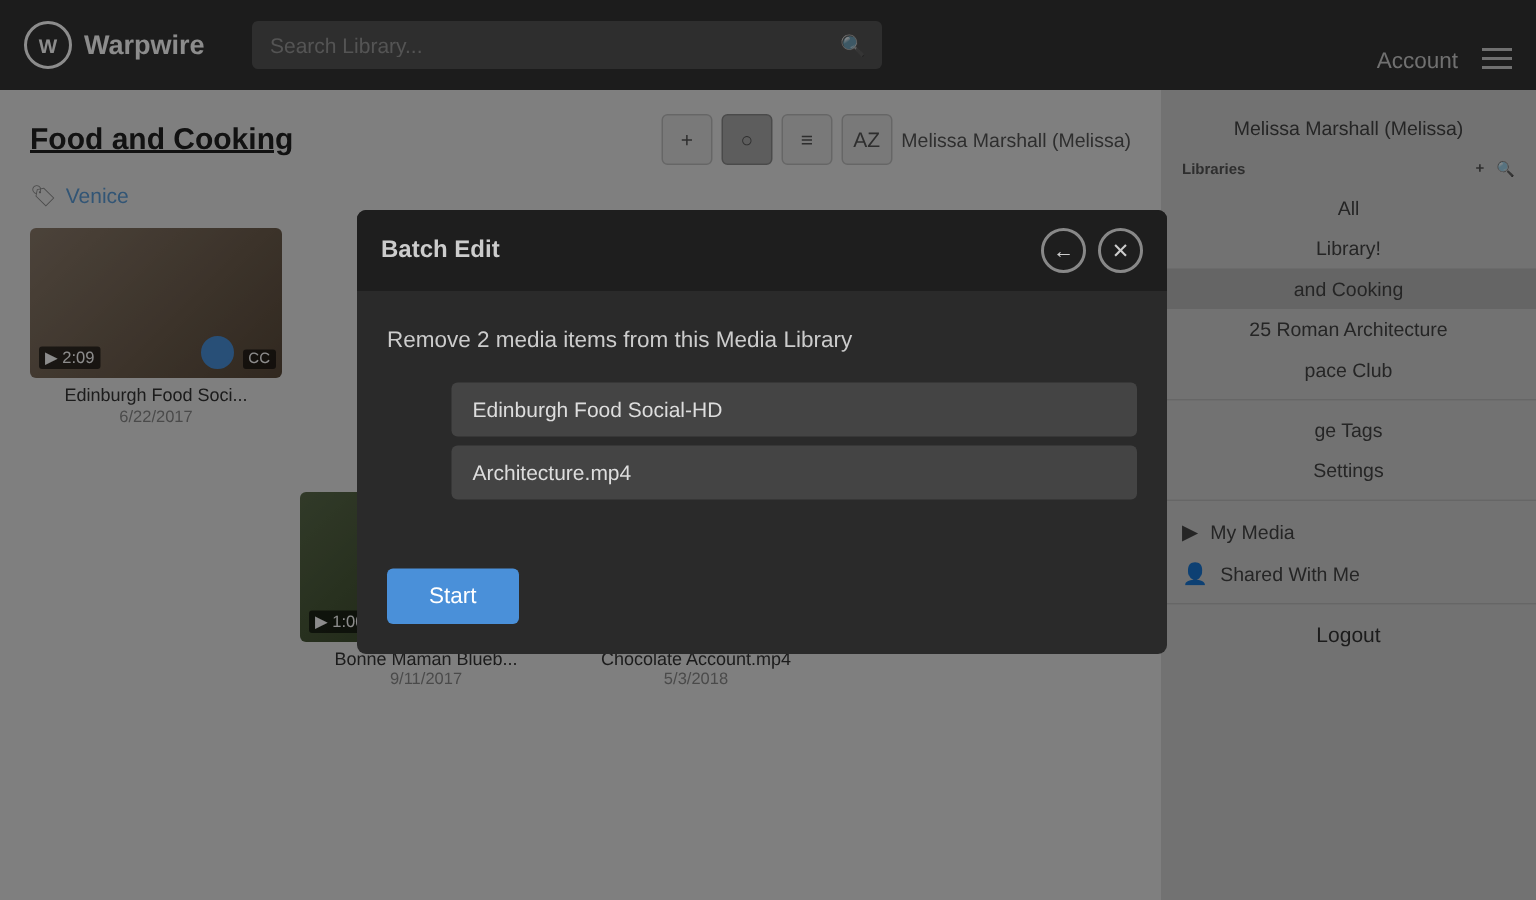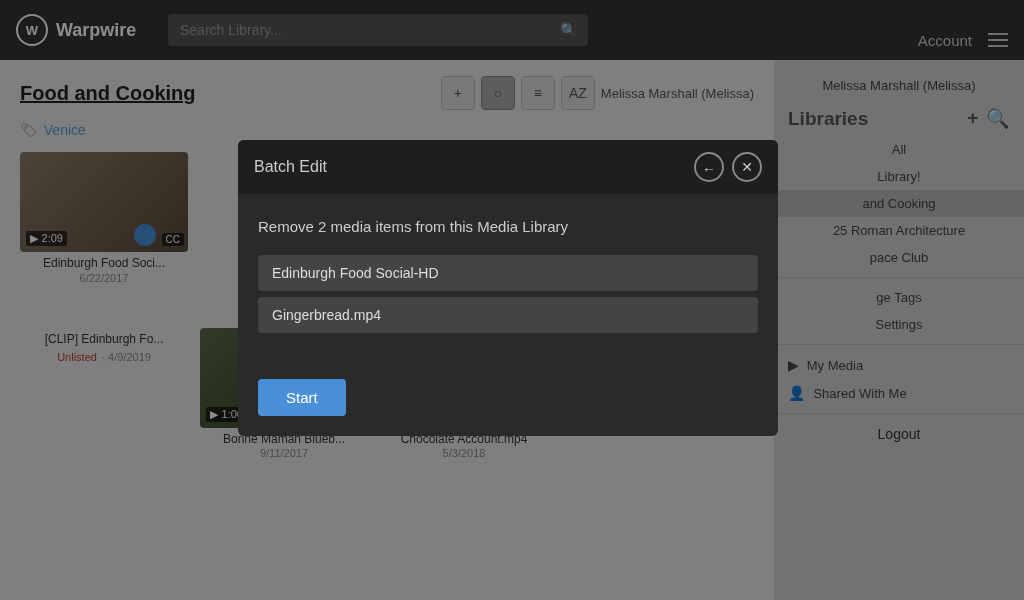--- a/index.html
+++ b/index.html
@@ -46,21 +46,20 @@
       outline: none;
     }
     .search-bar input::placeholder { color: #999; }
     .search-icon-wrap {
       position: absolute; right: 10px; top: 50%; transform: translateY(-50%);
       color: #aaa; font-size: 14px;
     }
     .header-right {
       margin-left: auto;
       display: flex;
-      align-items: center;
       gap: 16px;
       color: #ccc;
       font-size: 15px;
       margin-top: 20px;
     }
     .hamburger { display: flex; flex-direction: column; gap: 4px; cursor: pointer; }
     .hamburger span { width: 20px; height: 2px; background: #ccc; display: block; }
 
     
     .main-layout {
@@ -165,21 +164,21 @@
     }
     .sidebar-user {
       padding: 8px 14px;
       font-size: 13px;
       color: #444;
       font-weight: 500;
     }
     .sidebar-section-header {
       display: flex; align-items: center; justify-content: space-between;
       padding: 6px 14px;
-      font-size: 19px;
+      font-size: 10px;
       color: #555;
       font-weight: 600;
     }
     .sidebar-section-header .actions { display: flex; gap: 8px; }
     .sidebar-item {
       padding: 6px 14px;
       font-size: 13px;
       color: #444;
       cursor: pointer;
     }
@@ -225,21 +224,21 @@
     .modal-header {
       background: #1e1e1e;
       padding: 12px 16px;
       display: flex;
       align-items: center;
       justify-content: space-between;
     }
     .modal-title {
       color: #ccc;
       font-size: 16px;
-      font-weight: 400;
+      font-weight: 700;
     }
     .modal-header-icons { display: flex; gap: 8px; }
     .modal-icon-btn {
       width: 30px; height: 30px;
       border-radius: 50%;
       border: 2px solid #888;
       background: transparent;
       color: #ccc;
       display: flex; align-items: center; justify-content: center;
       cursor: pointer;
@@ -253,20 +252,21 @@
       font-size: 15px;
       margin-bottom: 20px;
     }
     .modal-file-item {
       background: #444;
       border-radius: 4px;
       padding: 10px 14px;
       color: #ddd;
       font-size: 14px;
       margin-bottom: 6px;
+      margin-left: 43px;
     }
     .modal-footer {
       padding: 16px 20px 20px;
     }
     .start-btn {
       background: #4a90d9;
       color: #fff;
       border: none;
       border-radius: 4px;
       padding: 10px 28px;
@@ -336,24 +336,20 @@
           <div class="video-title">Edinburgh Food Soci...</div>
           <div class="video-date">6/22/2017</div>
         </div>
       </div>
     </div>
 
     <div class="section-label">Untagged</div>
     <div class="video-grid">
 
       <div class="video-card">
-        <div class="video-info">
-          <div class="video-title">[CLIP] Edinburgh Fo...</div>
-          <div><span class="video-status">Unlisted</span> <span class="video-date">· 4/9/2019</span></div>
-        </div>
       </div>
 
       <div class="video-card">
         <div class="video-thumb thumb-food3">
           <span class="thumb-overlay">▶ 1:00</span>
           <div class="thumb-select" style="position:absolute;bottom:6px;right:6px;"></div>
         </div>
         <div class="video-info">
           <div class="video-title">Bonne Maman Blueb...</div>
           <div class="video-date">9/11/2017</div>
@@ -432,18 +428,18 @@
   <div class="modal-header">
     <span class="modal-title">Batch Edit</span>
     <div class="modal-header-icons">
       <button class="modal-icon-btn">←</button>
       <button class="modal-icon-btn">✕</button>
     </div>
   </div>
   <div class="modal-body">
     <div class="modal-message">Remove 2 media items from this Media Library</div>
     <div class="modal-file-item">Edinburgh Food Social-HD</div>
-    <div class="modal-file-item">Gingerbread.mp4</div>
+    <div class="modal-file-item">Architecture.mp4</div>
   </div>
   <div class="modal-footer">
     <button class="start-btn">Start</button>
   </div>
 </div>
 
 </body></html>

